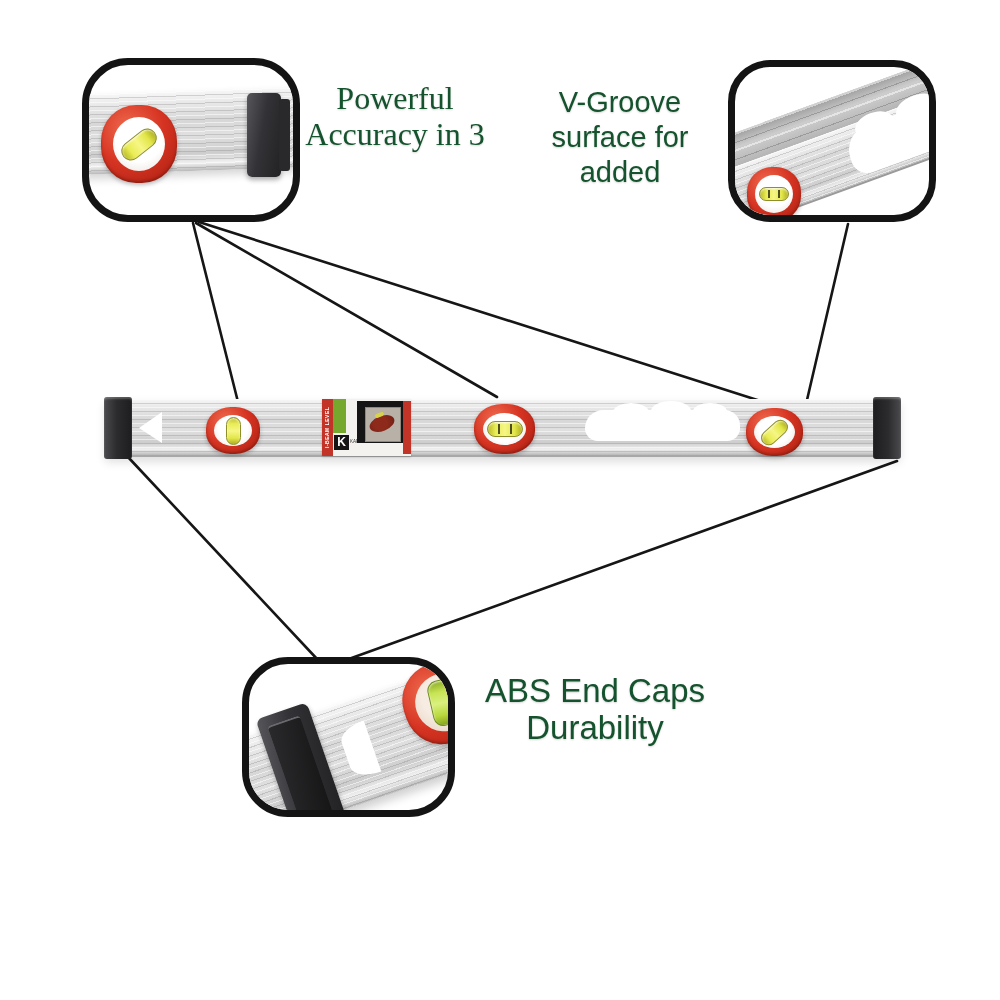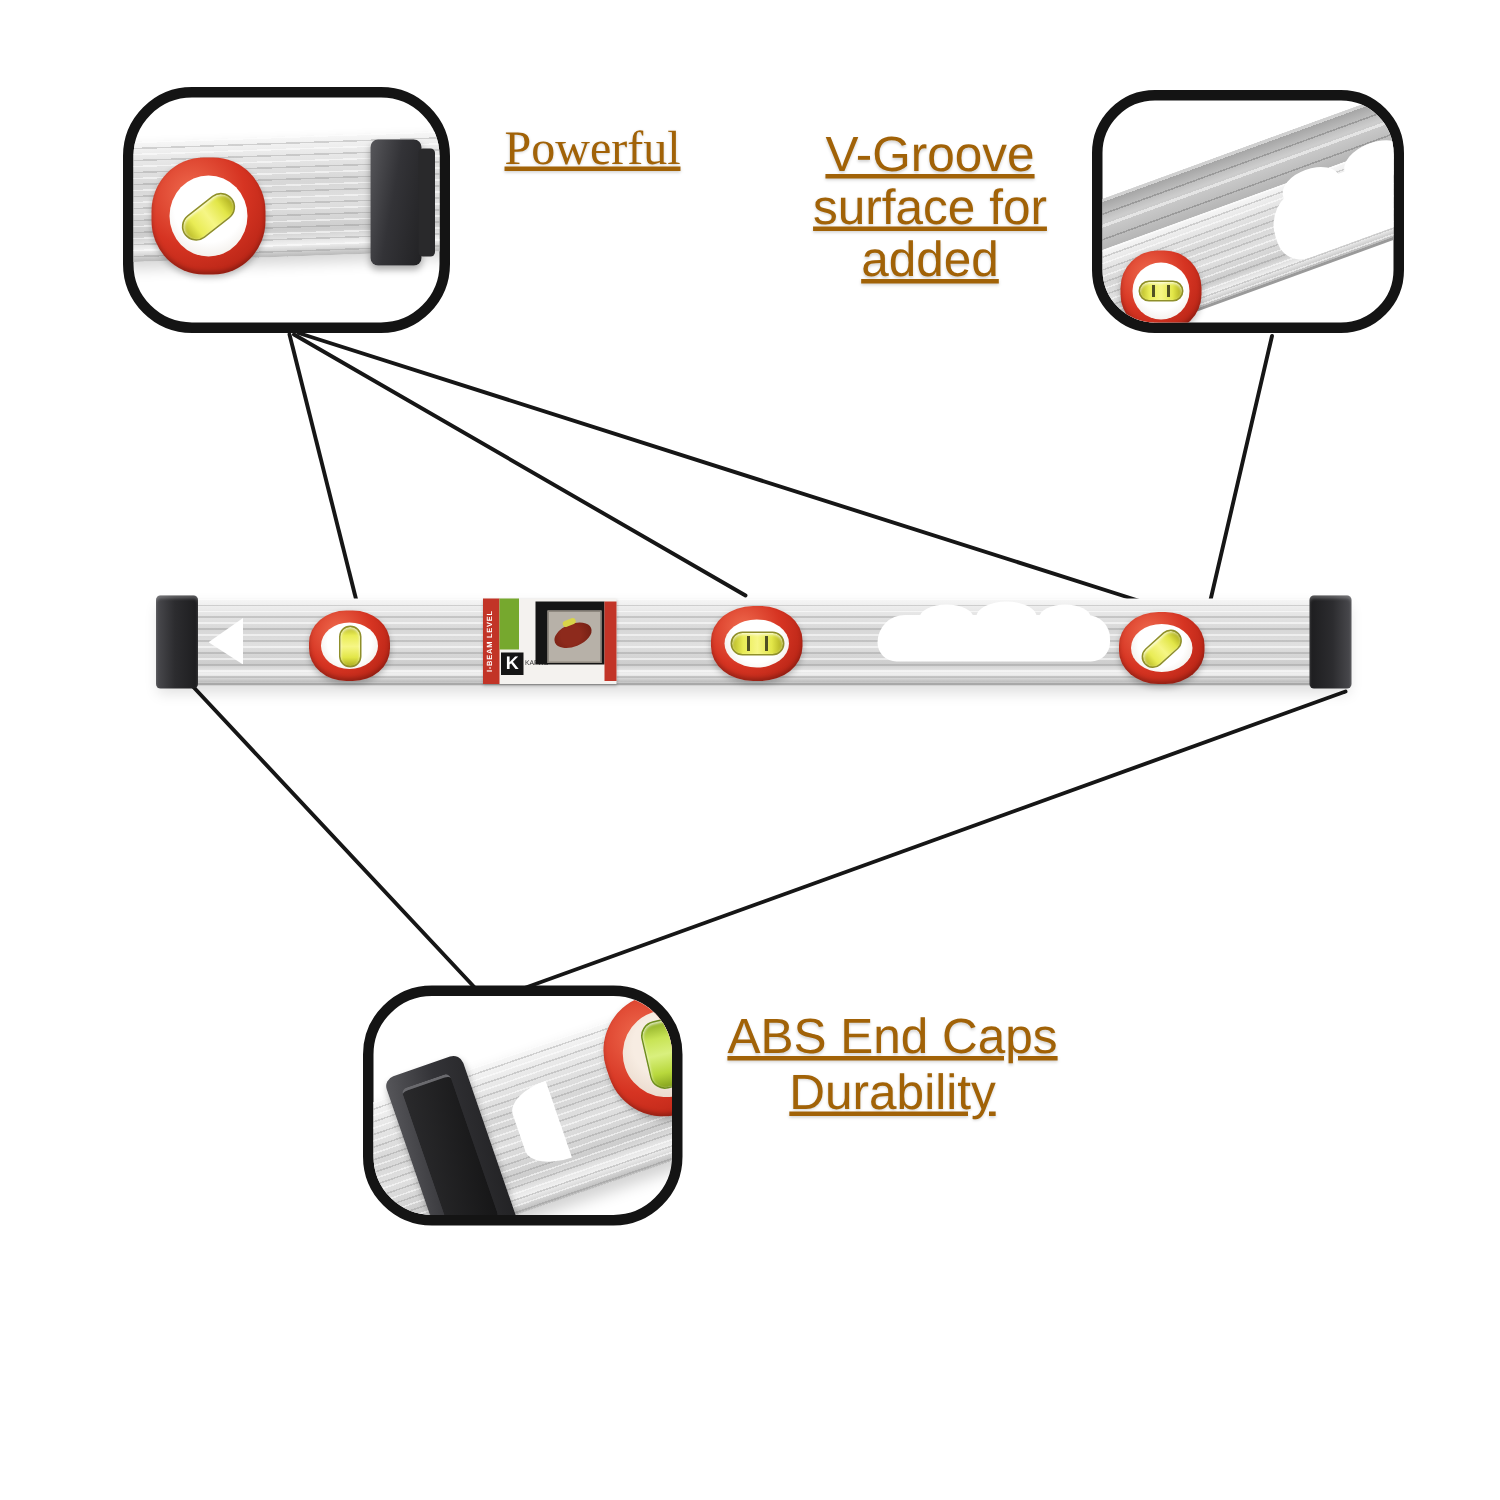--- a/index.html
+++ b/index.html
@@ -119,25 +119,25 @@
   #b-cap { left:62px; top:-12px; width:54px; height:120px; border-radius:7px; }
   #b-cap-panel { position:absolute; left:9px; top:10px; width:34px; height:100px;
     background:linear-gradient(100deg,#2a2a2c,#161617); border-radius:4px; border-top:2px solid #6a6a6e; }
   #b-halfmoon { position:absolute; left:136px; top:24px; width:28px; height:54px; background:#fff;
     border-radius:54px 0 0 54px / 50% 0 0 50%; }
   #b-ring { left:205px; top:-8px; width:82px; height:82px; }
   #b-ring .ring-inner { inset:12px; background: radial-gradient(circle at 50% 40%, #f7ece2 45%, #e2cfc0 100%); }
   #b-capsule { width:26px; height:44px; transform:rotate(6deg); }
 
   
-  .anno { position:absolute; color:#a16207; text-align:center; z-index:2;
-    text-shadow: 0 1px 2px rgba(0,0,0,.18); text-decoration: underline; }
+  .anno { position:absolute; color:#14532d; text-align:center; z-index:2;
+    text-shadow: 0 1px 2px rgba(0,0,0,.18); }
   #text-vials { left:280px; top:80px; width:230px; font-family:"Liberation Serif", serif;
     font-size:32px; line-height:36px; }
-  #text-vgroove { left:523px; top:85px; width:194px; font-size:33px; line-height:35px; }
+  #text-vgroove { left:523px; top:85px; width:194px; font-size:29px; line-height:35px; }
   #text-endcaps { left:455px; top:672px; width:280px; font-size:33px; line-height:37px; }
   .anno span { display:block; }
 </style>
 </head>
 <body>
 
 <div id="canvas">
 
   <svg id="connectors" viewBox="0 0 1000 1000" xmlns="http://www.w3.org/2000/svg">
     <line x1="193" y1="223" x2="238" y2="402" stroke="#161616" stroke-width="2.6" stroke-linecap="round"></line>
@@ -155,20 +155,21 @@
         <div id="tl-capsule" class="capsule"></div>
       </div>
     </div>
     <div id="tl-cap" class="cap-slab">
       <div id="tl-cap-lip" class="cap-lip"></div>
     </div>
   </div>
 
   <div id="text-vials" class="anno">
     <span>Powerful</span>
+    <span>Accuracy in 3</span>
   </div>
 
   <div id="text-vgroove" class="anno">
     <span>V-Groove</span>
     <span>surface for</span>
     <span>added</span>
   </div>
 
   <div id="callout-vgroove" class="callout">
     <div id="tr-rot">

